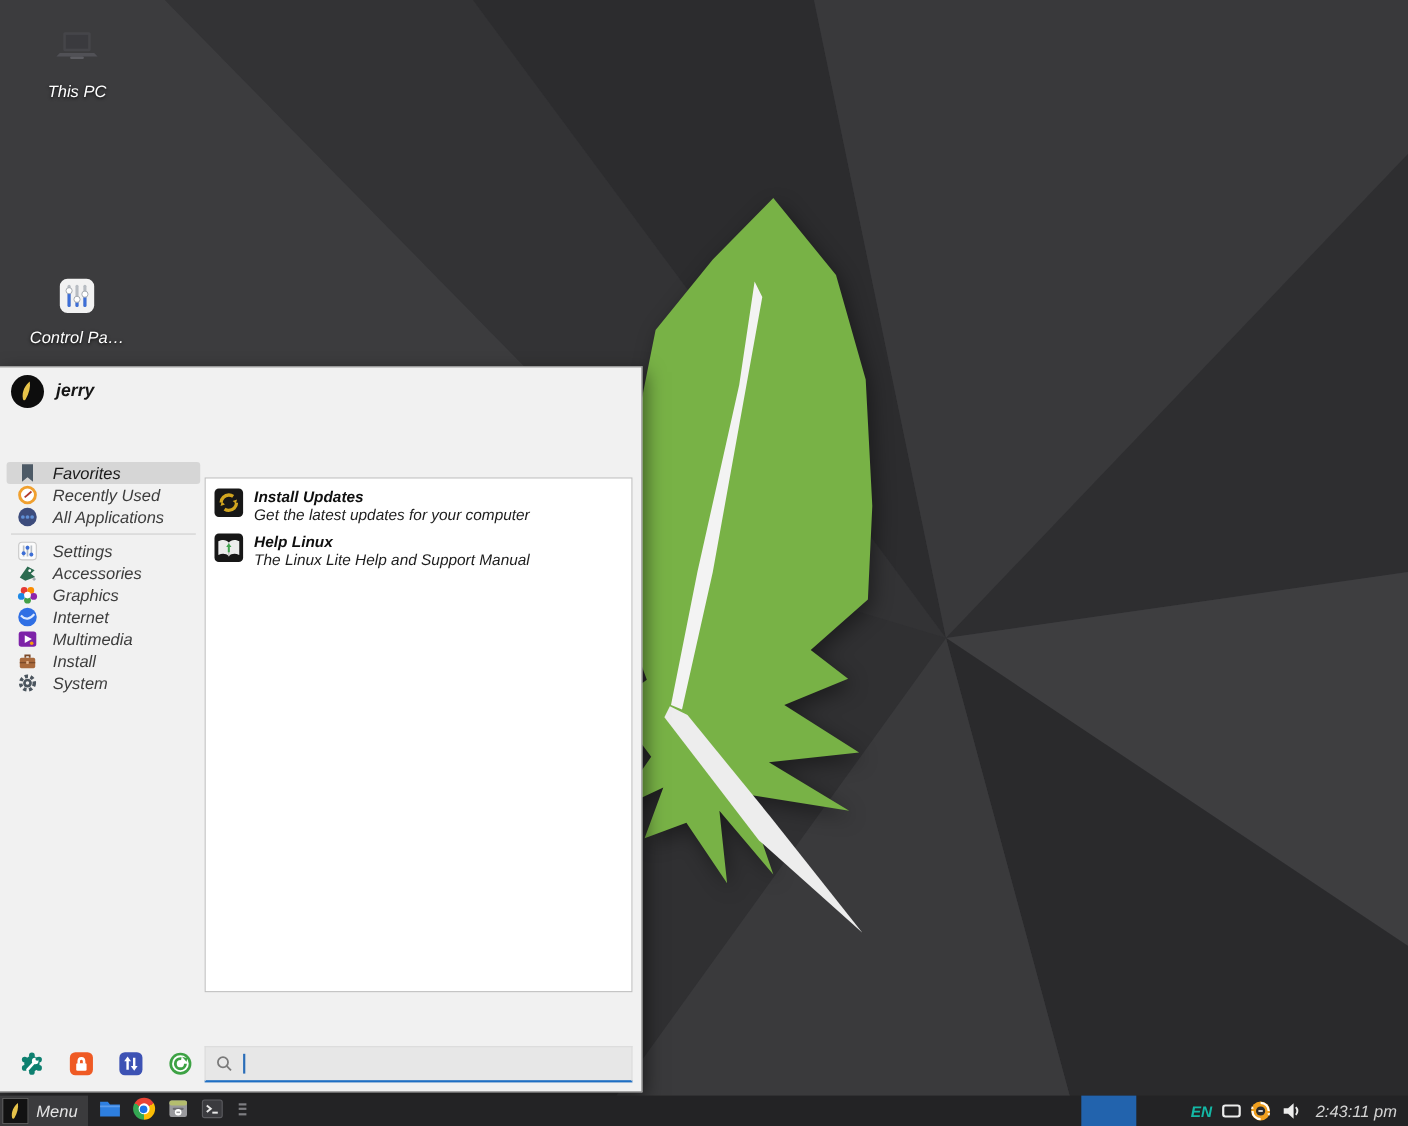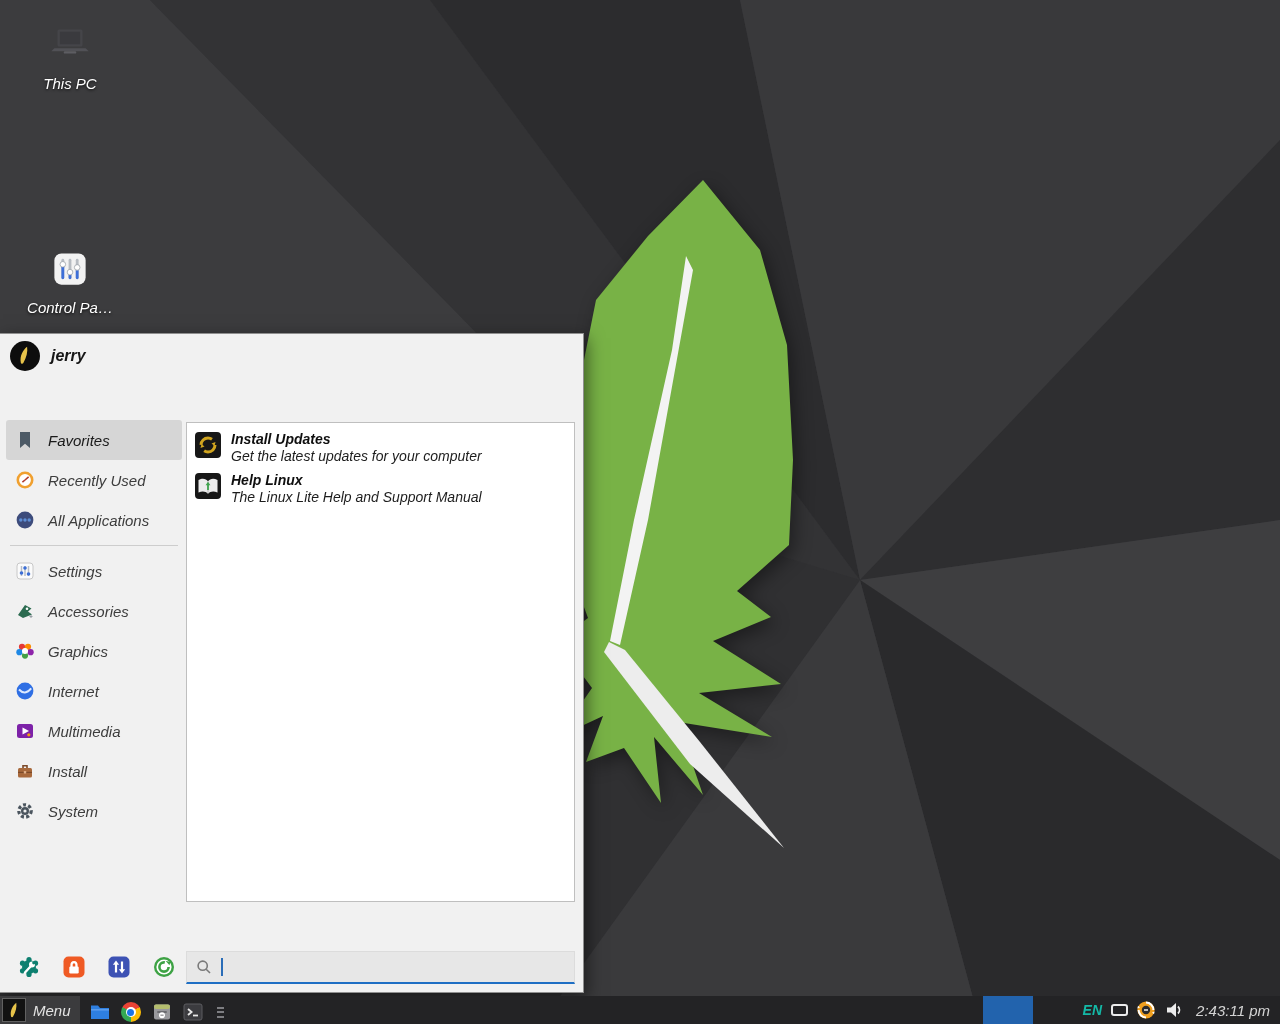--- a/index.html
+++ b/index.html
@@ -19,45 +19,45 @@
   .whisker-menu { position:absolute; left:0; top:333px; width:584px; height:660px;
     background:#f1f1f1; border:1px solid #8f8f8f; border-left:none;
     box-shadow:3px 5px 16px rgba(0,0,0,.5); display:flex; flex-direction:column;gap:40px; }
   .menu-header { height:44px; display:flex; align-items:center; gap:11px; padding:0 10px; flex:0 0 auto; }
   .avatar { width:30px; height:30px; border-radius:50%; background:#0d0d0d; display:flex; align-items:center; justify-content:center; }
   .avatar svg { width:20px; height:20px; }
   .username { font-weight:bold; font-size:16px; color:#161616; }
 
   .menu-body { flex:1 1 auto; display:flex; min-height:0; }
   .menu-sidebar { width:186px; flex:0 0 auto; padding:2px 4px 0 6px; }
-  .side-item { height:40px; display:flex; align-items:center; gap:13px; padding:0 9px; border-radius:3px; font-size:15px; color:#3d3d3d; cursor:default; }
+  .side-item { height:20px; display:flex; align-items:center; gap:13px; padding:0 9px; border-radius:3px; font-size:15px; color:#3d3d3d; cursor:default; }
   .side-item.selected { background:#d6d6d6; color:#1a1a1a; }
   .side-item .sicon { width:20px; height:20px; flex:0 0 auto; display:flex; }
   .side-item .sicon svg { width:20px; height:20px; }
   .side-sep { height:1px; background:#cdcdcd; margin:5px 4px; }
 
-  .menu-list { flex:1 1 auto; margin:4px 8px 0 0; background:#ffffff; border:1px solid #bfbfbf; padding:5px 4px; overflow:hidden; }
+  .menu-list { flex:1 1 auto; margin:16px 8px 0 0; background:#ffffff; border:1px solid #bfbfbf; padding:5px 4px; overflow:hidden; }
   .list-item { display:flex; gap:9px; padding:3px 3px 4px 3px; align-items:flex-start; }
   .li-icon { width:28px; height:28px; flex:0 0 auto; }
   .li-icon svg { width:28px; height:28px; }
   .li-title { font-weight:bold; font-size:14px; color:#0f0f0f; line-height:16px; }
   .li-sub { font-size:14px; color:#1d1d1d; line-height:18px; }
 
   .menu-footer { height:50px; flex:0 0 auto; display:flex; align-items:center; }
   .footer-actions { width:186px; flex:0 0 auto; display:flex; align-items:center; gap:21px; padding-left:17px; }
   .action-btn { width:24px; height:24px; display:flex; cursor:pointer; }
   .action-btn svg { width:24px; height:24px; }
   .searchbox { flex:1 1 auto; margin-right:8px; height:33px; background:#e7e7e7;
     border:1px solid #dcdcdc; border-bottom:2px solid #1f6fc4; display:flex; align-items:center; gap:9px; padding:0 9px; }
   .searchbox svg { width:16px; height:16px; }
   .caret { width:2px; height:18px; background:#2a6db8; }
 
   
   .taskbar { position:absolute; left:0; bottom:0; width:1280px; height:28px; background:#232325;
-    display:flex; align-items:flex-end; }
+    display:flex; align-items:flex-start; }
   .menu-button { height:28px; display:flex; align-items:center; gap:7px; padding:0 9px 0 2px; background:#3b3b3d; cursor:pointer; }
   .menu-logo { width:24px; height:24px; background:#121212; border:1px solid #616161; display:flex; align-items:center; justify-content:center; }
   .menu-logo svg { width:17px; height:17px; }
   .menu-label { color:#e4e4e4; font-size:15px; }
   .launchers { display:flex; align-items:center; gap:7px; margin-left:8px; }
   .launcher { width:24px; height:24px; display:flex; align-items:center; justify-content:center; cursor:pointer; }
   .launcher svg { width:22px; height:22px; }
   .icon-chrome { width:20px; height:20px; border-radius:50%; position:relative;
     background:conic-gradient(from 60deg,#fbbc05 0 120deg,#34a853 0 240deg,#ea4335 0); }
   .icon-chrome::before { content:""; position:absolute; inset:5px; background:#fff; border-radius:50%; }

